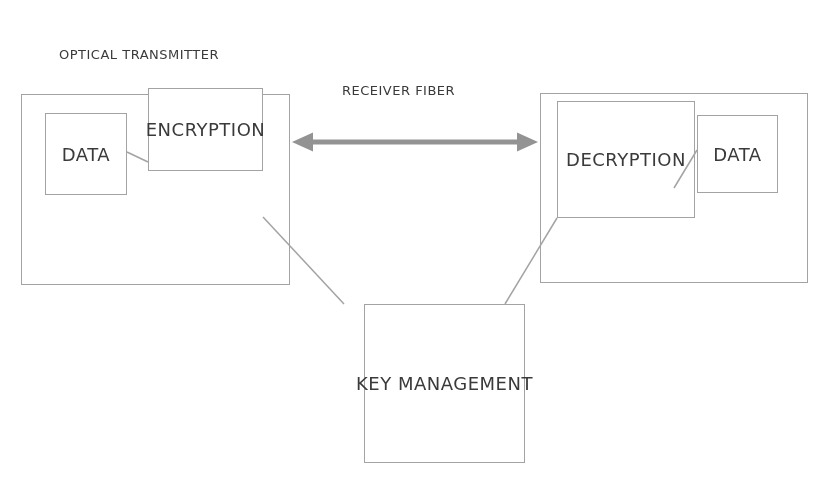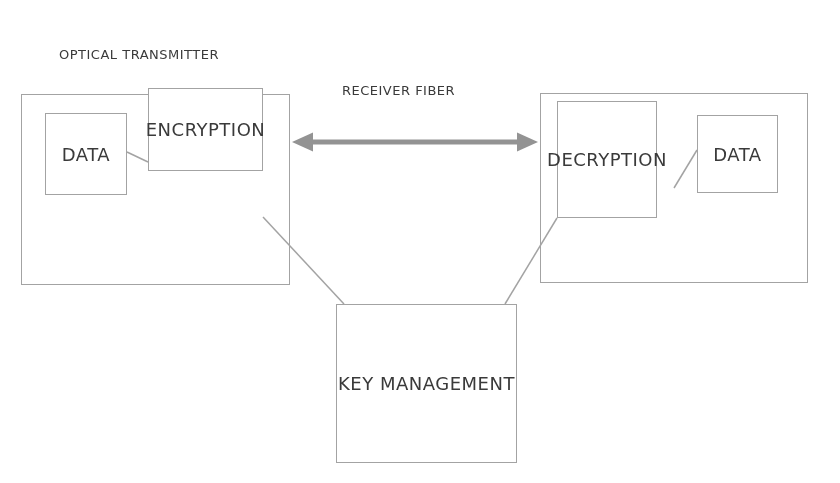--- a/index.html
+++ b/index.html
@@ -45,23 +45,23 @@
     color: var(--text);
     white-space: nowrap;
     text-align: center;
   }
   
   .transmitter-box { left: 21px;  top: 94px;  width: 269px; height: 191px; }
   .receiver-box    { left: 540px; top: 93px;  width: 268px; height: 190px; }
   
   .data-left-box   { left: 45px;  top: 113px; width: 82px;  height: 82px;  }
   .encryption-box  { left: 148px; top: 88px; width: 115px; height: 83px; }
-  .decryption-box  { left: 557px; top: 101px; width: 100px; height: 117px; }
+  .decryption-box  { left: 557px; top: 101px; width: 138px; height: 117px; }
   .data-right-box  { left: 697px; top: 115px; width: 81px;  height: 78px;  }
-  .key-mgmt-box    { left: 336px; top: 304px; width: 181px; height: 159px; }
+  .key-mgmt-box    { left: 364px; top: 304px; width: 161px; height: 159px; }
   
   .transmitter-label { left: 59px;  top: 48px; }
   .receiver-label    { left: 577px; top: 41px; }
   .fiber-label       { left: 342px; top: 84px; }
   
   .overlay {
     position: absolute;
     left: 0; top: 0;
     width: 840px; height: 483px;
     pointer-events: none;

